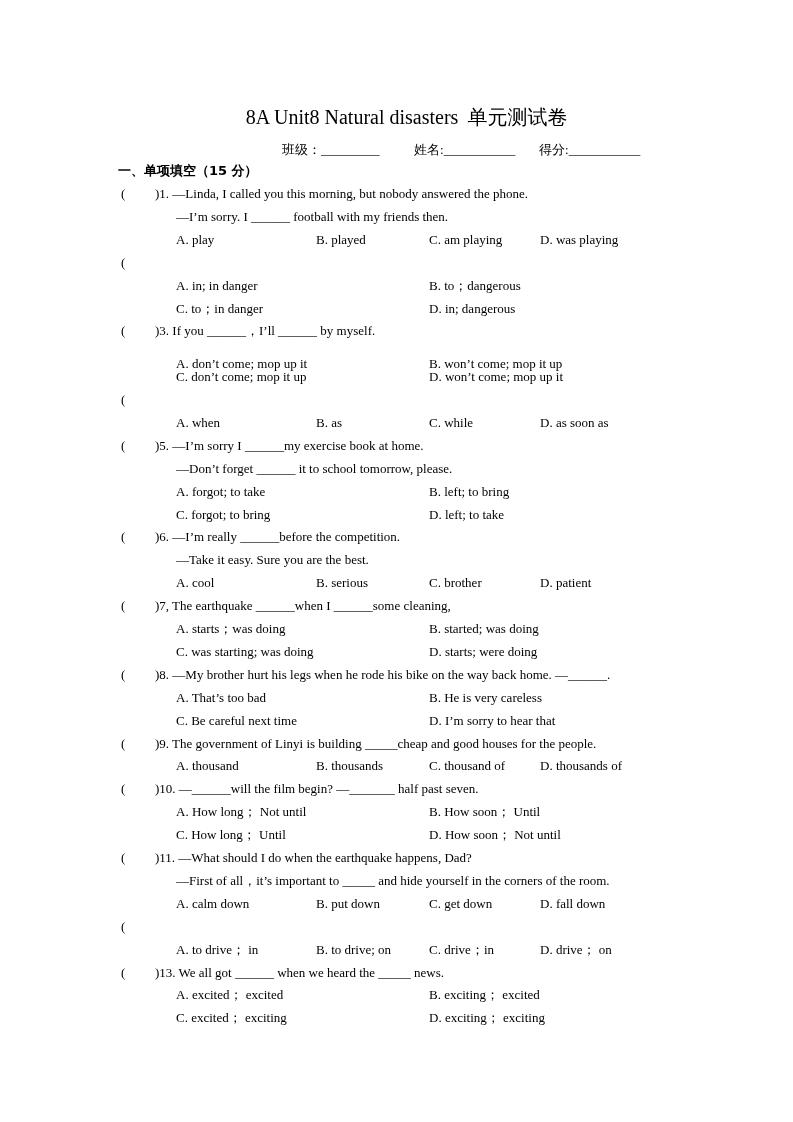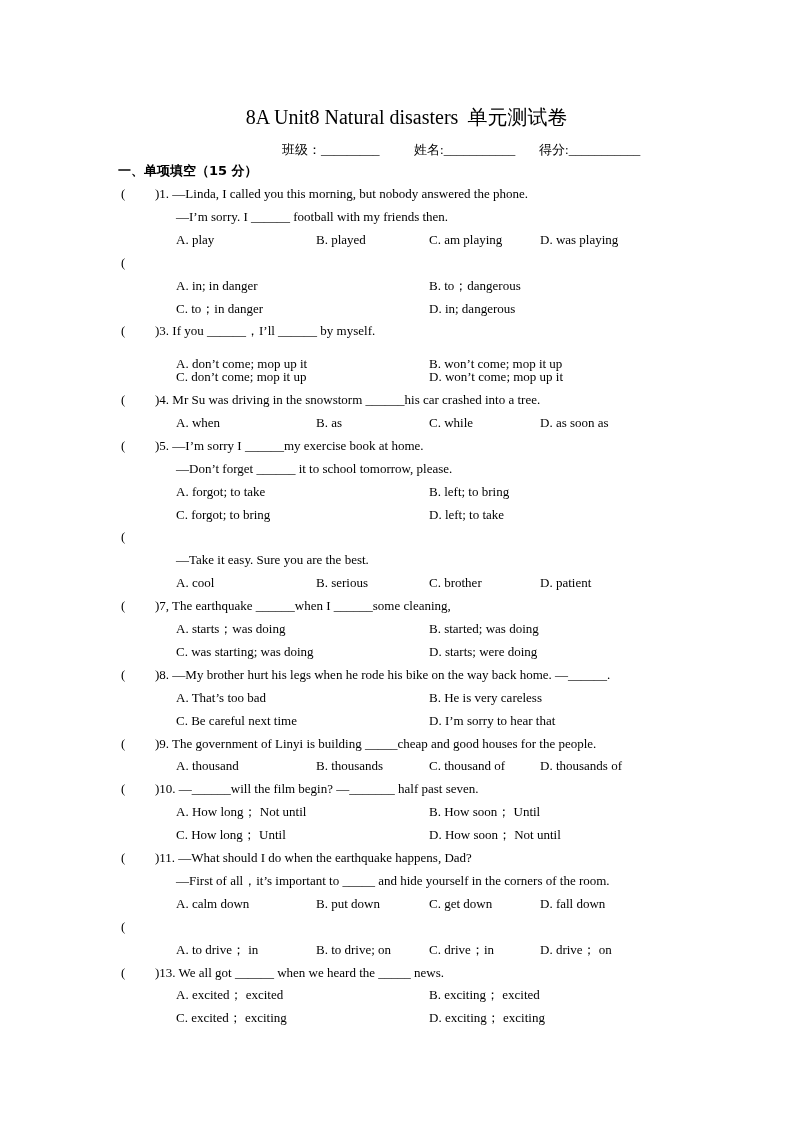--- a/index.html
+++ b/index.html
@@ -109,21 +109,20 @@
     <div class="row line" style="top: 356px;">
       <span class="opt c1">A.   don’t come; mop up it</span>
       <span class="opt c3">B.   won’t come; mop it up</span>
     </div>
     <div class="row line" style="top: 369px;">
       <span class="opt c1">C.   don’t come; mop it up</span>
       <span class="opt c3">D.   won’t come; mop up it</span>
     </div>
     <div class="row line" style="top: 392px;">
       <span class="paren-l">(</span>
-      <span class="qtext">)4. Mr Su was driving in the snowstorm ______his car crashed into a tree.</span>
     </div>
     <div class="row line" style="top: 415px;">
       <span class="opt c1">A.   when</span>
       <span class="opt c2">B.   as</span>
       <span class="opt c3">C.   while</span>
       <span class="opt c4">D.   as soon as</span>
     </div>
     <div class="row line" style="top: 438px;">
       <span class="paren-l">(</span>
       <span class="qtext">)5. —I’m sorry I ______my exercise book at home.</span>
@@ -134,20 +133,21 @@
     <div class="row line" style="top: 484px;">
       <span class="opt c1">A.   forgot;   to take</span>
       <span class="opt c3">B.   left;   to bring</span>
     </div>
     <div class="row line" style="top: 507px;">
       <span class="opt c1">C.   forgot; to bring</span>
       <span class="opt c3">D.   left;   to take</span>
     </div>
     <div class="row line" style="top: 529px;">
       <span class="paren-l">(</span>
+      <span class="qtext">)6. —I’m really ______before the competition.</span>
     </div>
     <div class="row line" style="top: 552px;">
       <span class="sub">—Take it easy. Sure you are the best.</span>
     </div>
     <div class="row line" style="top: 575px;">
       <span class="opt c1">A.   cool</span>
       <span class="opt c2">B.   serious</span>
       <span class="opt c3">C.   brother</span>
       <span class="opt c4">D.   patient</span>
     </div>

